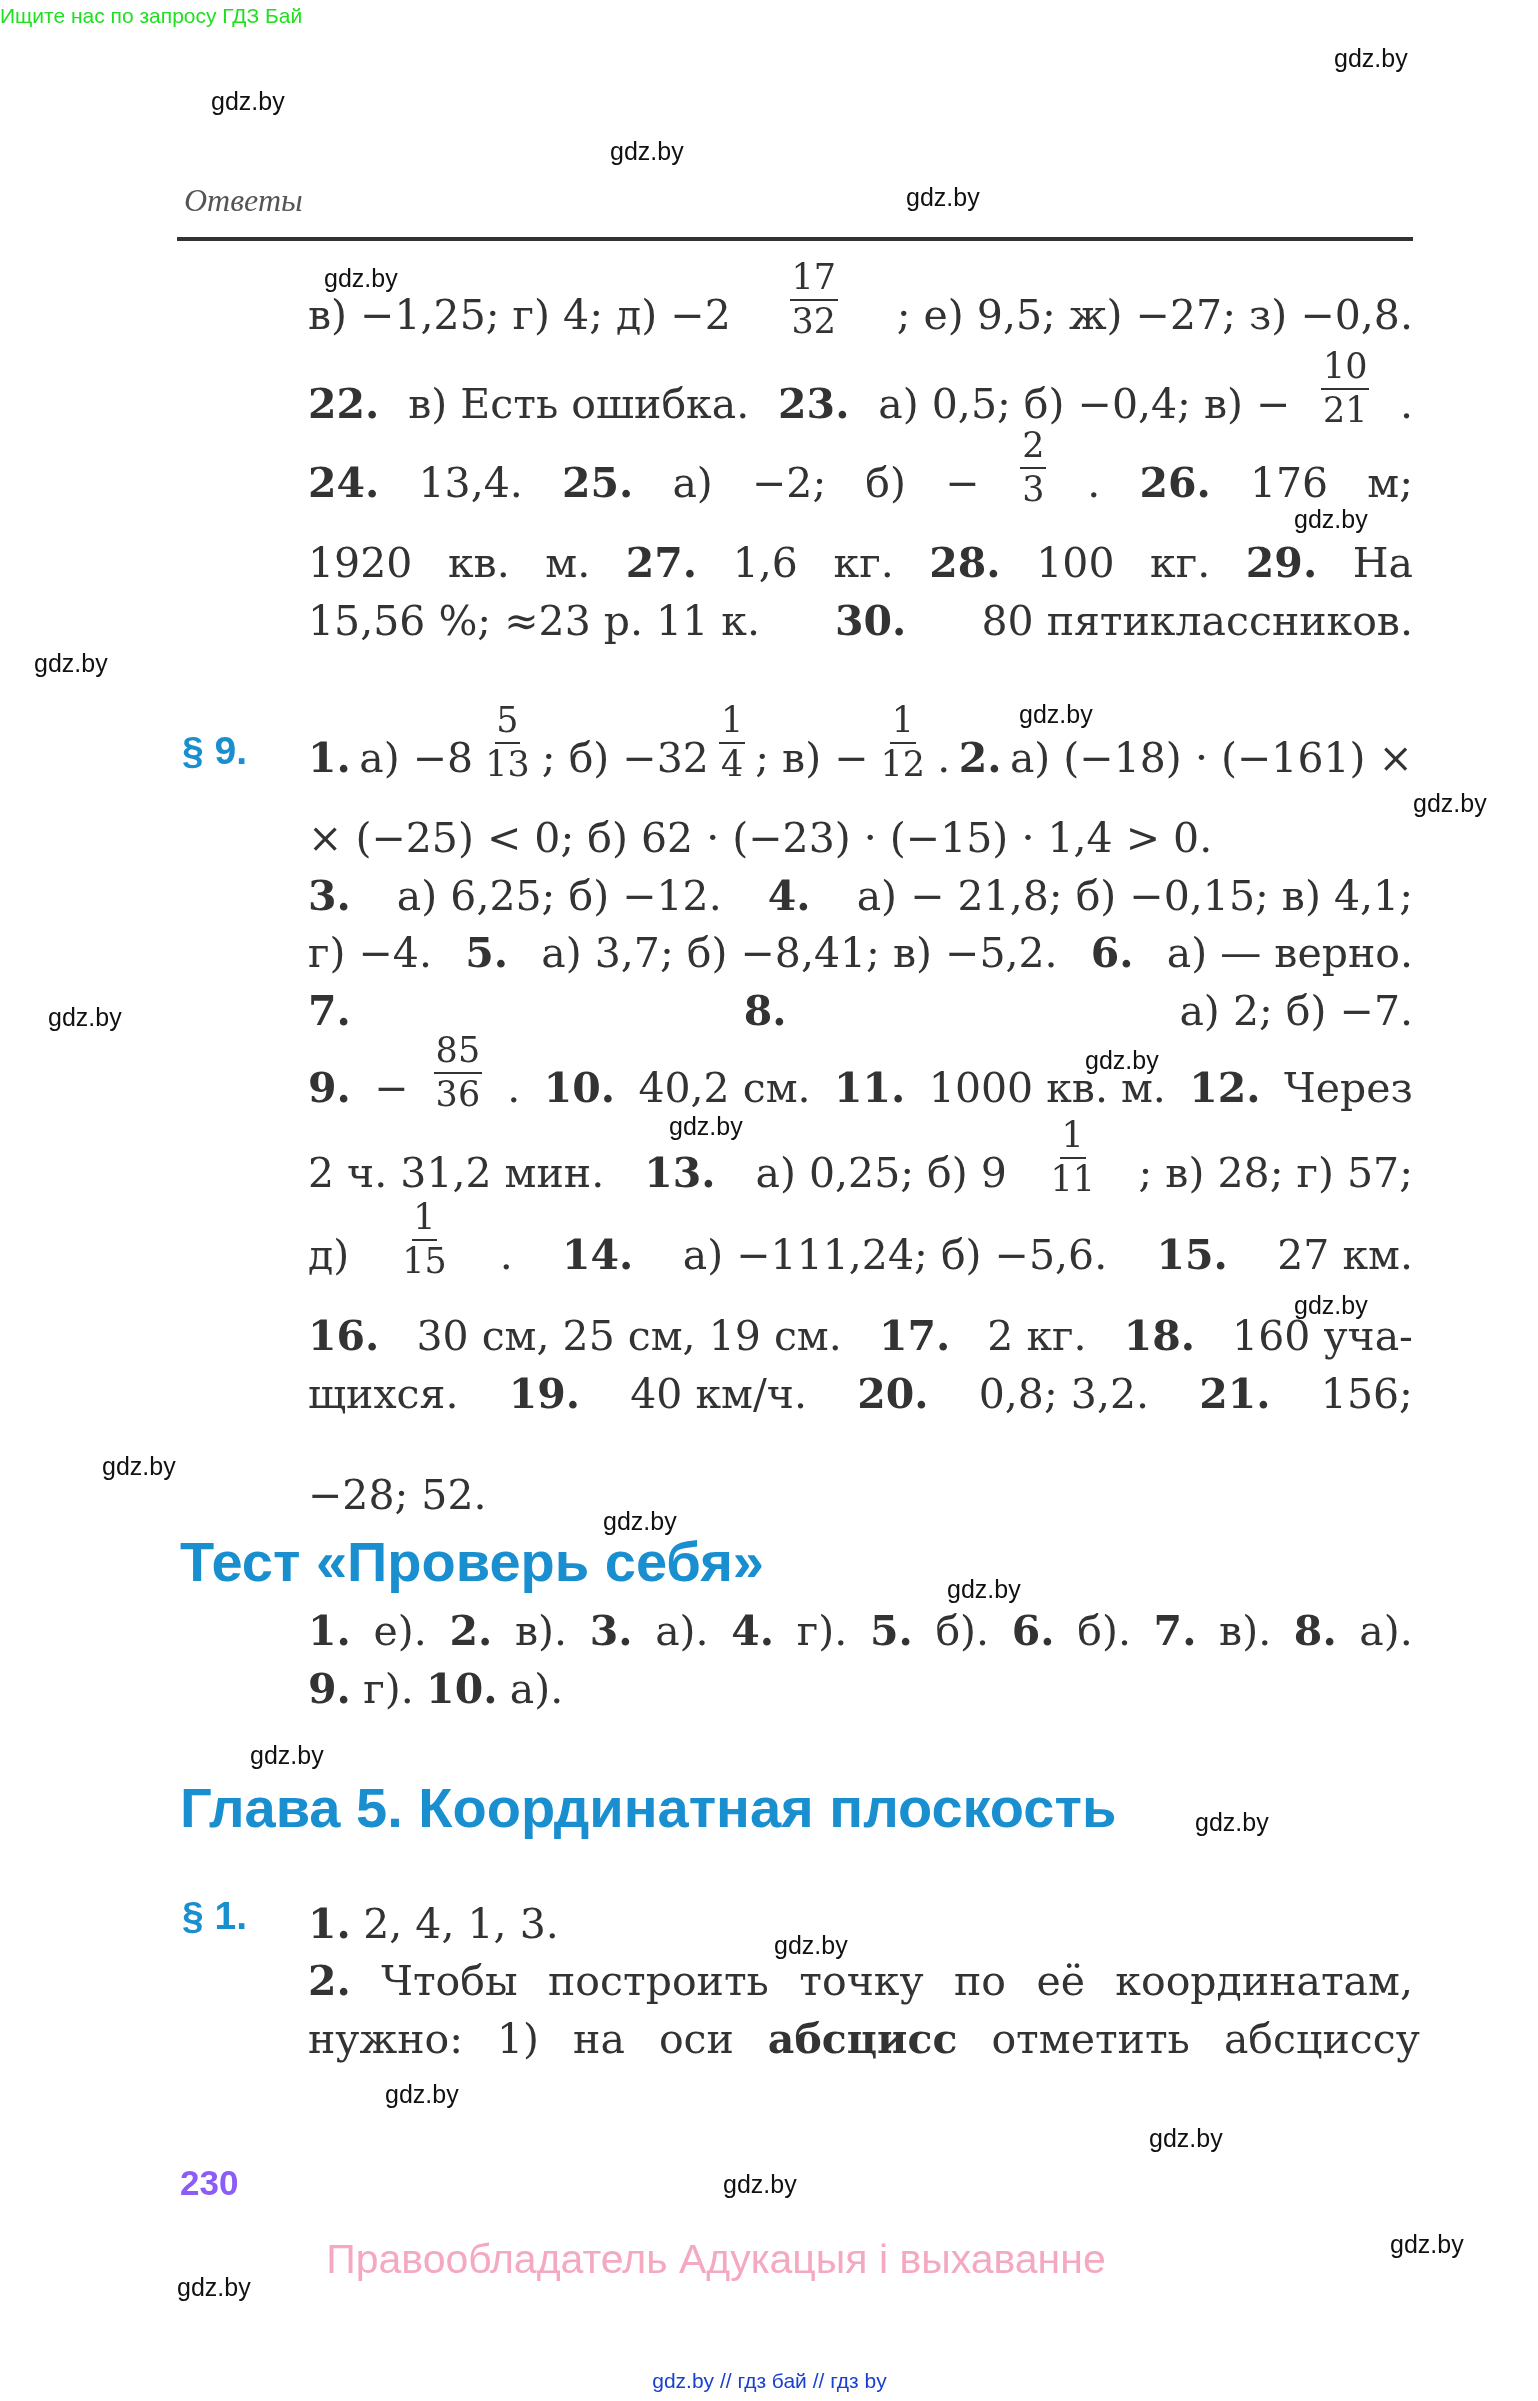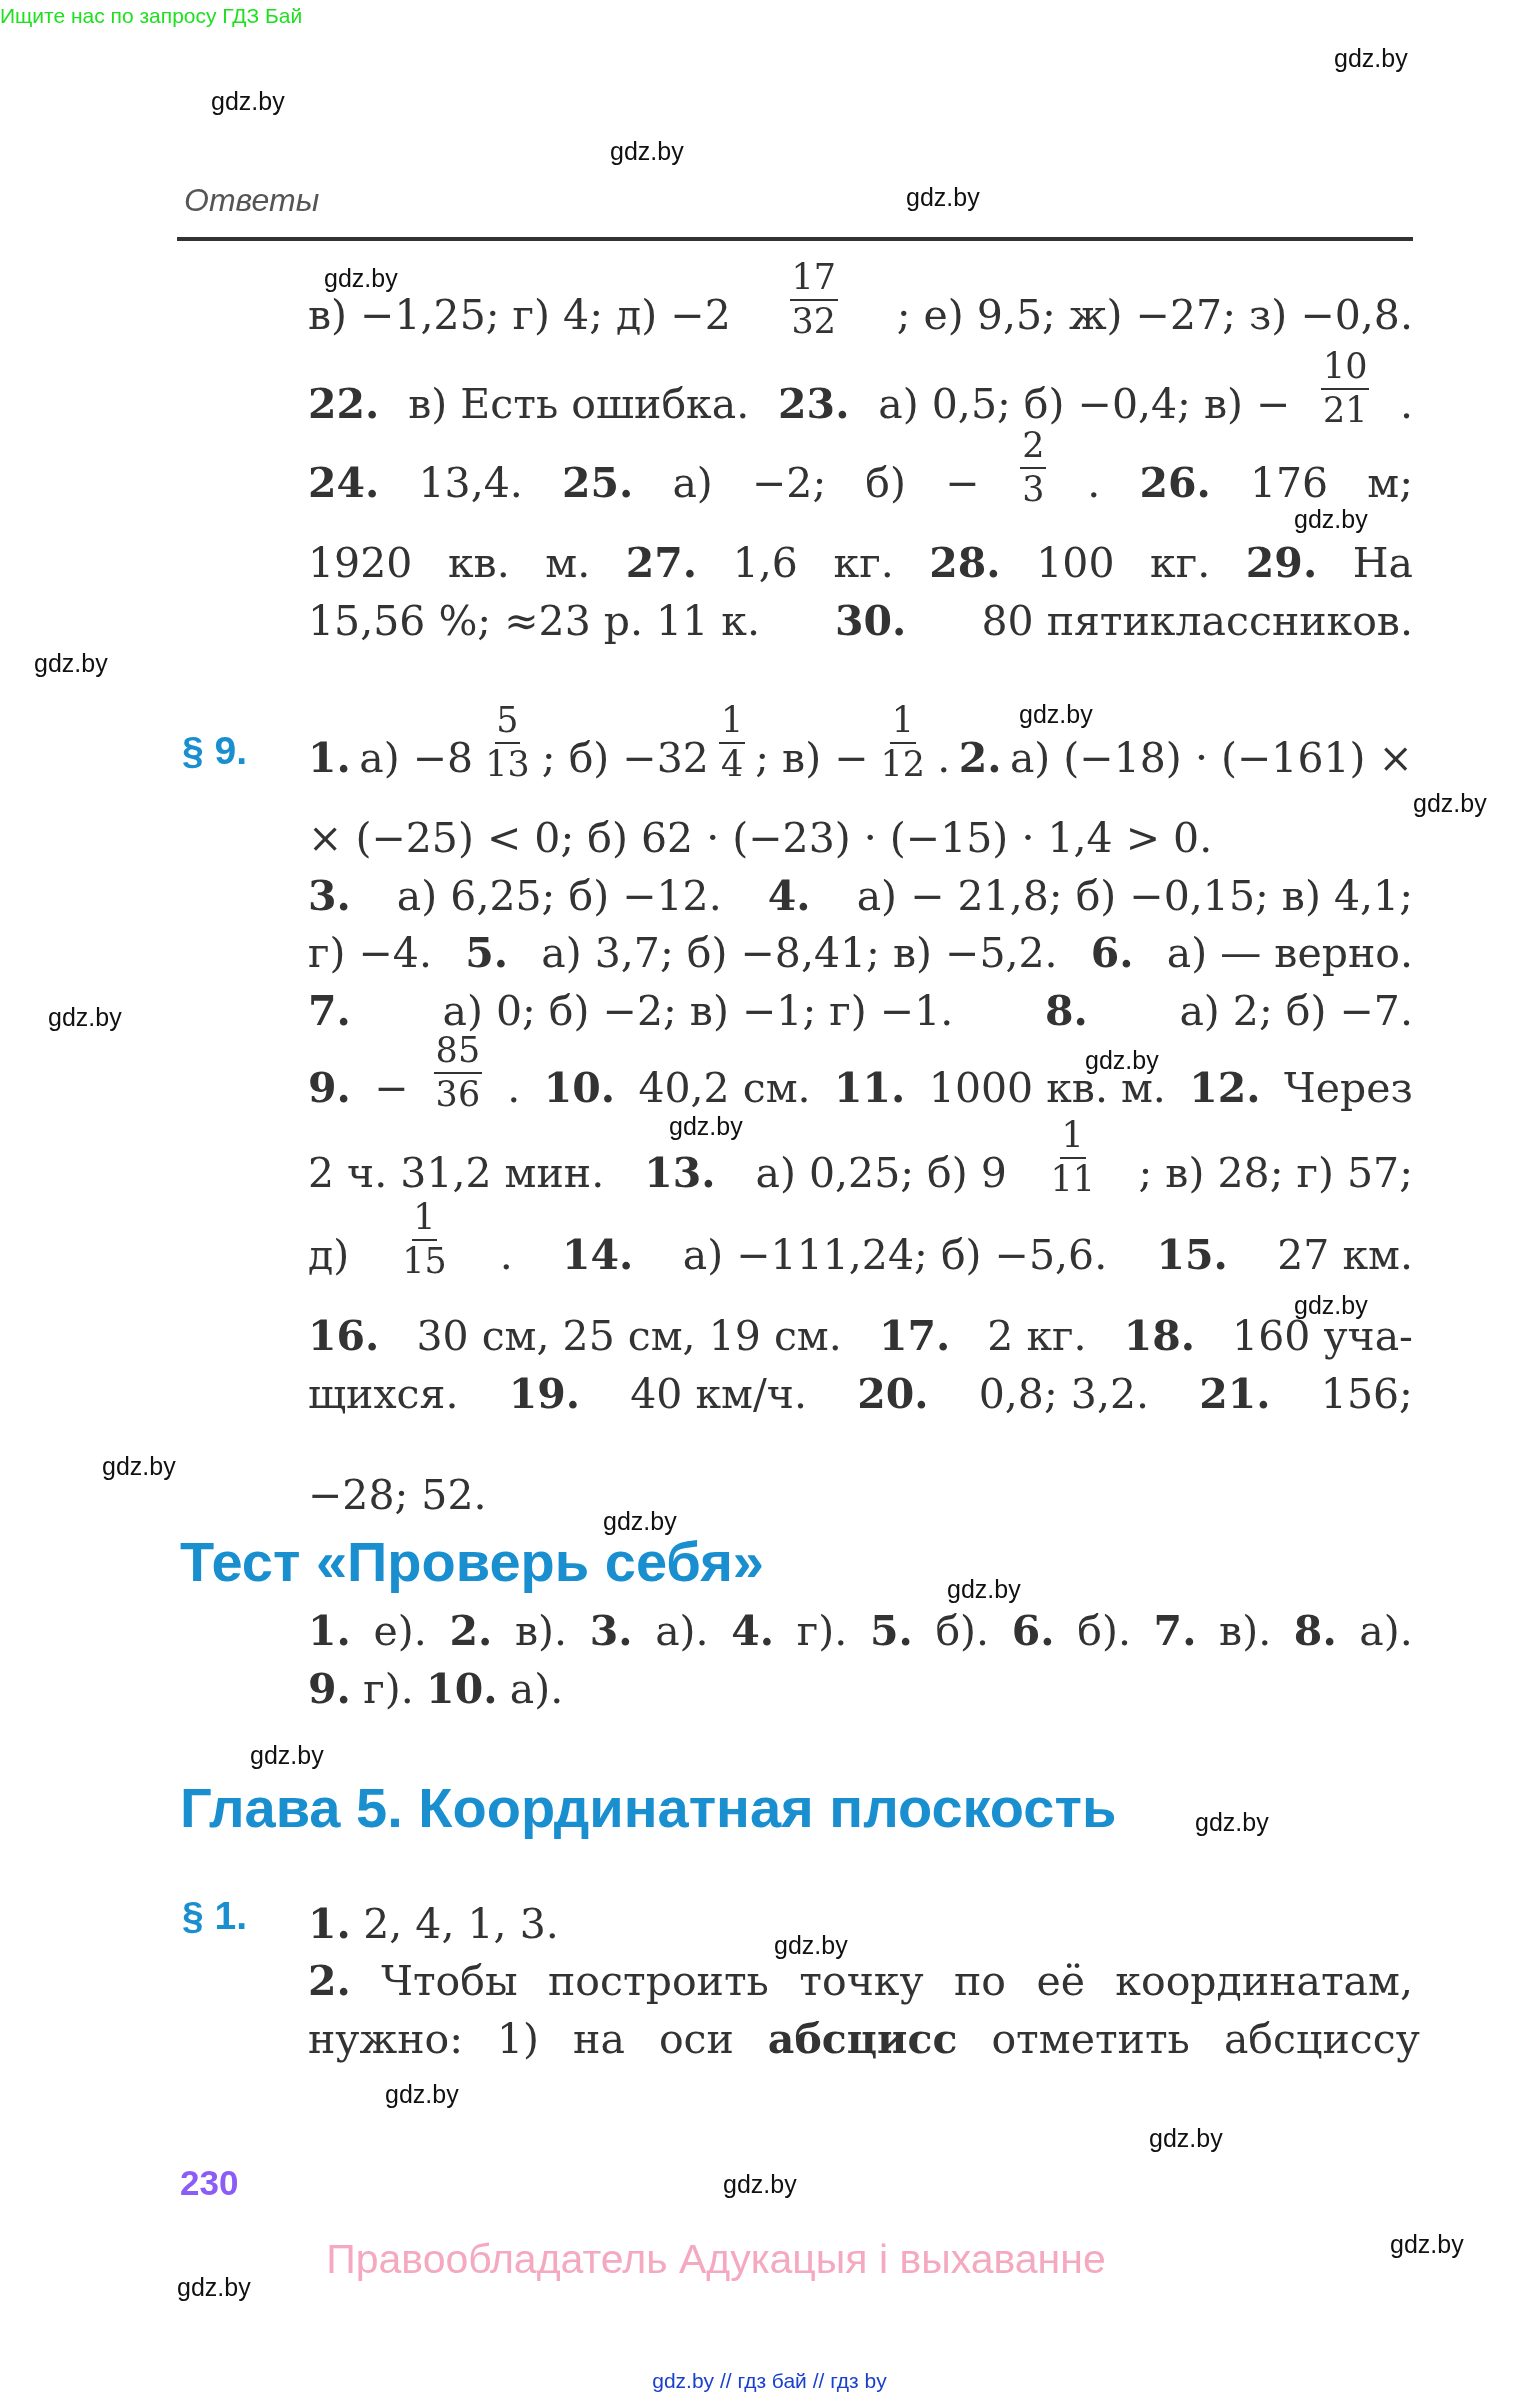--- a/index.html
+++ b/index.html
@@ -1,20 +1,20 @@
 <!DOCTYPE html>
 <html style="font-size:14px"><head>
 <meta charset="utf-8">
 <style>
   html, body { margin: 0; padding: 0; background: #ffffff; }
   body { width: 1539px; height: 2401px; position: relative; overflow: hidden; font-family: "DejaVu Serif", "Liberation Serif", serif; color: #333333; }
   .abs { position: absolute; }
   .top-banner { left: 0; width: 1539px; top: 3.5px; text-align: left; font-family: "Liberation Sans", sans-serif; font-size: 21px; color: #1ee01e; }
   .wm { font-family: "Liberation Sans", sans-serif; font-size: 25px; color: #111; white-space: nowrap; }
-  .running-head { left: 184px; top: 182px; font-family: Liberation Sans, sans-serif; font-style: italic; font-size: 32px; color: #555; }
+  .running-head { left: 184px; top: 182px; font-family: Liberation Serif, serif; font-style: italic; font-size: 32px; color: #555; }
   .rule { left: 177px; top: 237px; width: 1236px; height: 3.5px; background: #333; }
   .line { position: absolute; left: 308px; width: 1105px; font-size: 41px; white-space: nowrap; display: flex; justify-content: space-between; align-items: flex-end; height: 57px; }
   .line.left { justify-content: flex-start; }
   .line.left .seg { margin-right: 12.4px; }
   .seg { display: inline-flex; align-items: center; }
   .b { font-weight: bold; }
   .frac { display: inline-flex; flex-direction: column; align-items: center; font-size: 35px; line-height: 1; margin: 0 1.8px; }
   .frac .num { padding: 0 1.8px 3.5px; border-bottom: 2.7px solid #333; }
   .frac .den { padding: 3.5px 1.8px 0; }
   .sec-label { left: 182px; font-family: "Liberation Sans", sans-serif; font-weight: bold; font-size: 39px; color: #1a8fd0; }
@@ -143,21 +143,20 @@
     </div>
     <div class="line" style="top: 920px;">
       <span class="seg">г) −4.</span>
       <span class="seg b">5.</span>
       <span class="seg">а) 3,7; б) −8,41; в) −5,2.</span>
       <span class="seg b">6.</span>
       <span class="seg">а) — верно.</span>
     </div>
     <div class="line" style="top: 978px;">
       <span class="seg b">7.</span>
-      <span class="seg">а) 0; б) −2; в) −1; г) −1.</span>
       <span class="seg b">8.</span>
       <span class="seg">а) 2; б) −7.</span>
     </div>
     <div class="line" style="top: 1055px;">
       <span class="seg b">9.</span>
       <span class="seg">−</span>
       <span class="frac">
         <span class="num">85</span>
         <span class="den">36</span>
       </span>

